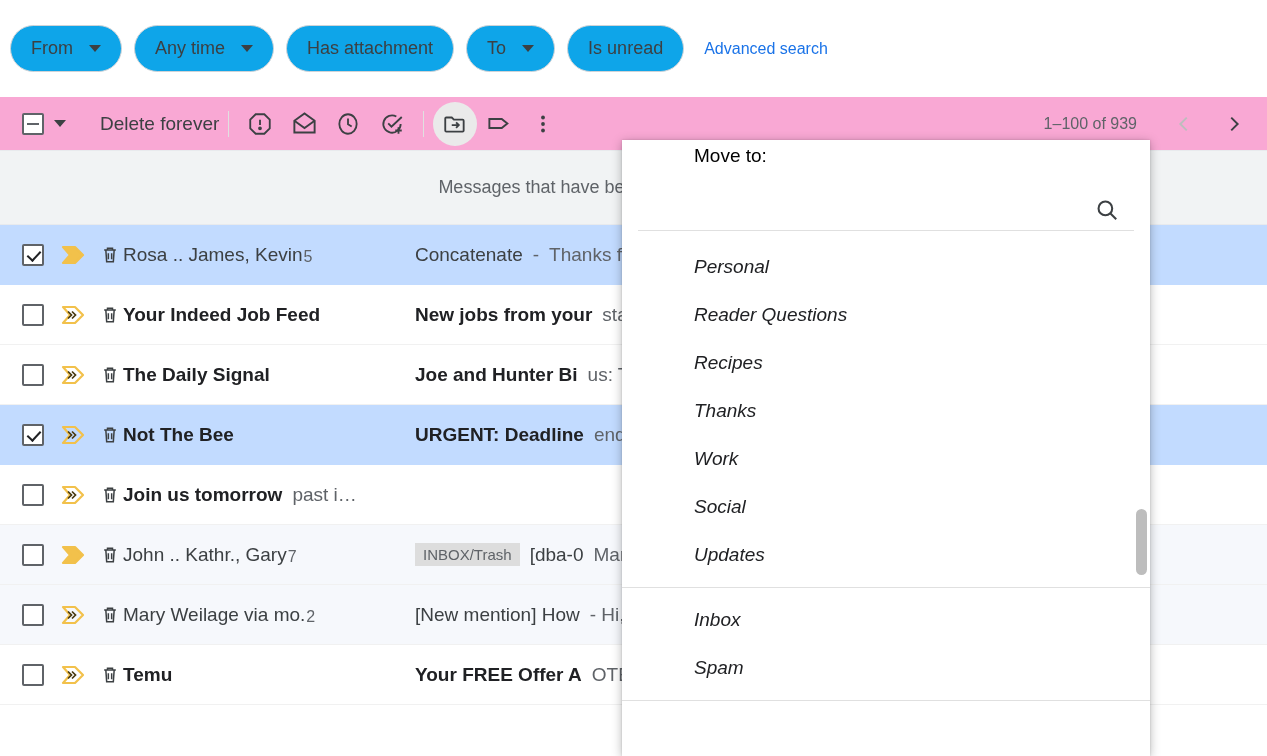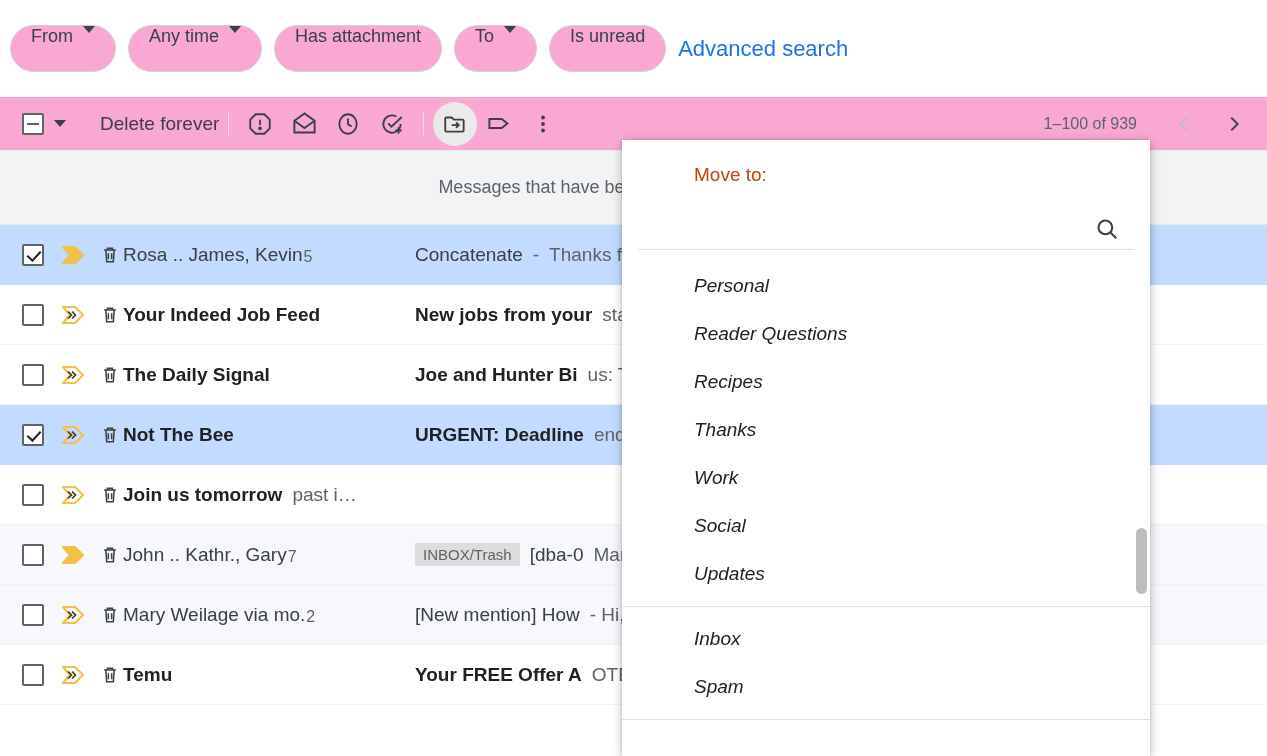--- a/index.html
+++ b/index.html
@@ -17,40 +17,41 @@
     display: flex;
     align-items: center;
     padding-left: 10px;
     gap: 12px;
     background: #ffffff;
   }
   .chip {
     height: 47px;
     border: 1px solid #cfd3d7;
     border-radius: 24px;
-    background: #f9a8d4;
+    background: #0ea5e9;
     display: flex;
-    align-items: flex-start;
-    gap: 10px;
+    align-items: center;
+    gap: 16px;
     padding: 0 20px;
     font-size: 18px;
     color: #3c4043;
     cursor: pointer;
     white-space: nowrap;
   }
   .caret {
     width: 0; height: 0;
     border-left: 6px solid transparent;
     border-right: 6px solid transparent;
     border-top: 7px solid #3c4043;
     display: inline-block;
   }
   .adv-search {
-    font-size: 22px;
+    font-size: 16px;
     color: #1a73e8;
+    margin-left: 8px;
     cursor: pointer;
     white-space: nowrap;
   }
 
   
   .toolbar {
     height: 53px;
     display: flex;
     align-items: center;
     padding: 0 12px 0 22px;
@@ -185,22 +186,22 @@
   .movepanel {
     position: absolute;
     left: 622px; top: 140px;
     width: 528px; height: 616px;
     background: #fff;
     box-shadow: 0 2px 10px rgba(0,0,0,.28), 0 0 2px rgba(0,0,0,.15);
     z-index: 40;
     overflow: hidden;
   }
   .move-title {
-    font-size: 19px; color: #c2410c;
-    padding: 24px 0 0 72px;
+    font-size: 19px; color: #000000;
+    padding: 5px 0 0 72px;
   }
   .move-search {
     margin: 22px 16px 0 16px;
     height: 42px;
     border-bottom: 1px solid #e0e0e0;
     display: flex; align-items: center;
   }
   .move-search input {
     flex: 1 1 auto;
     border: none; outline: none;

